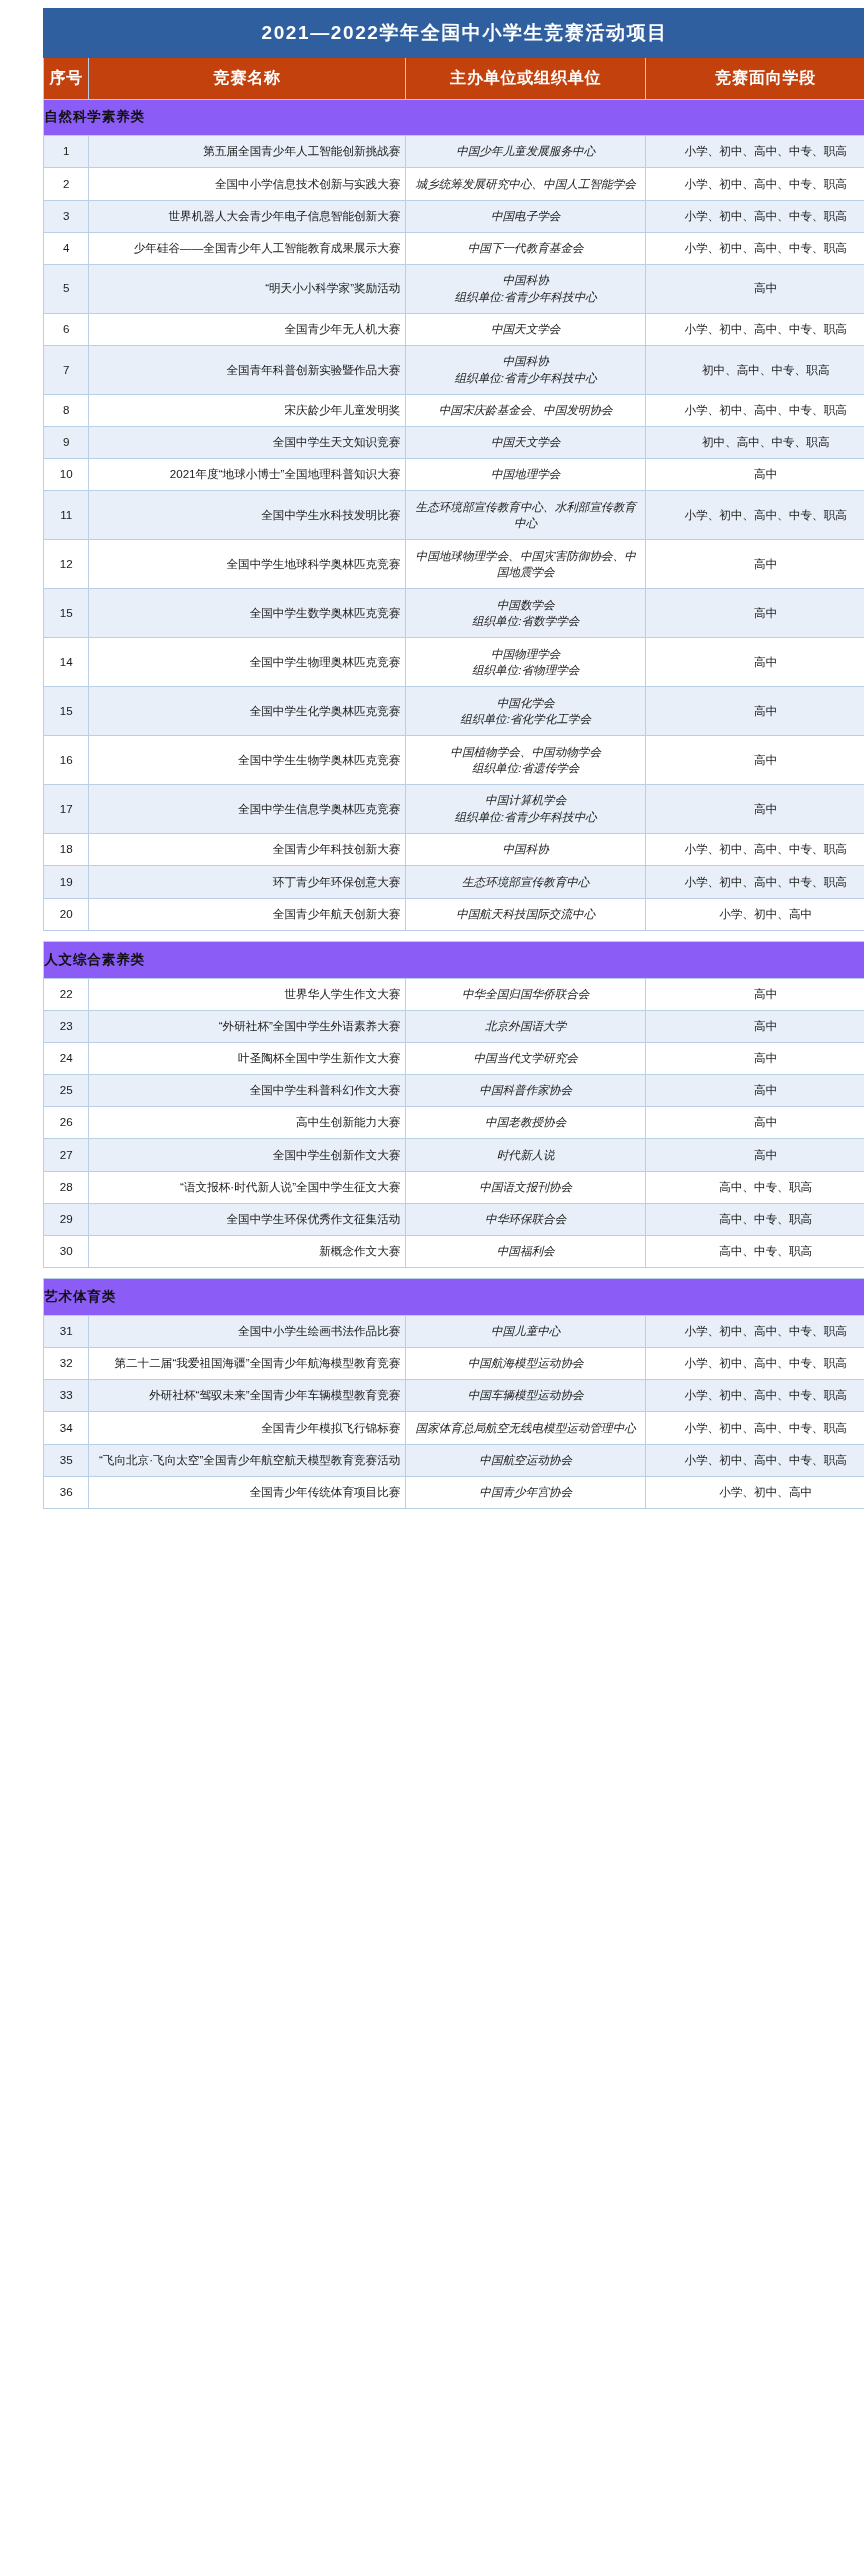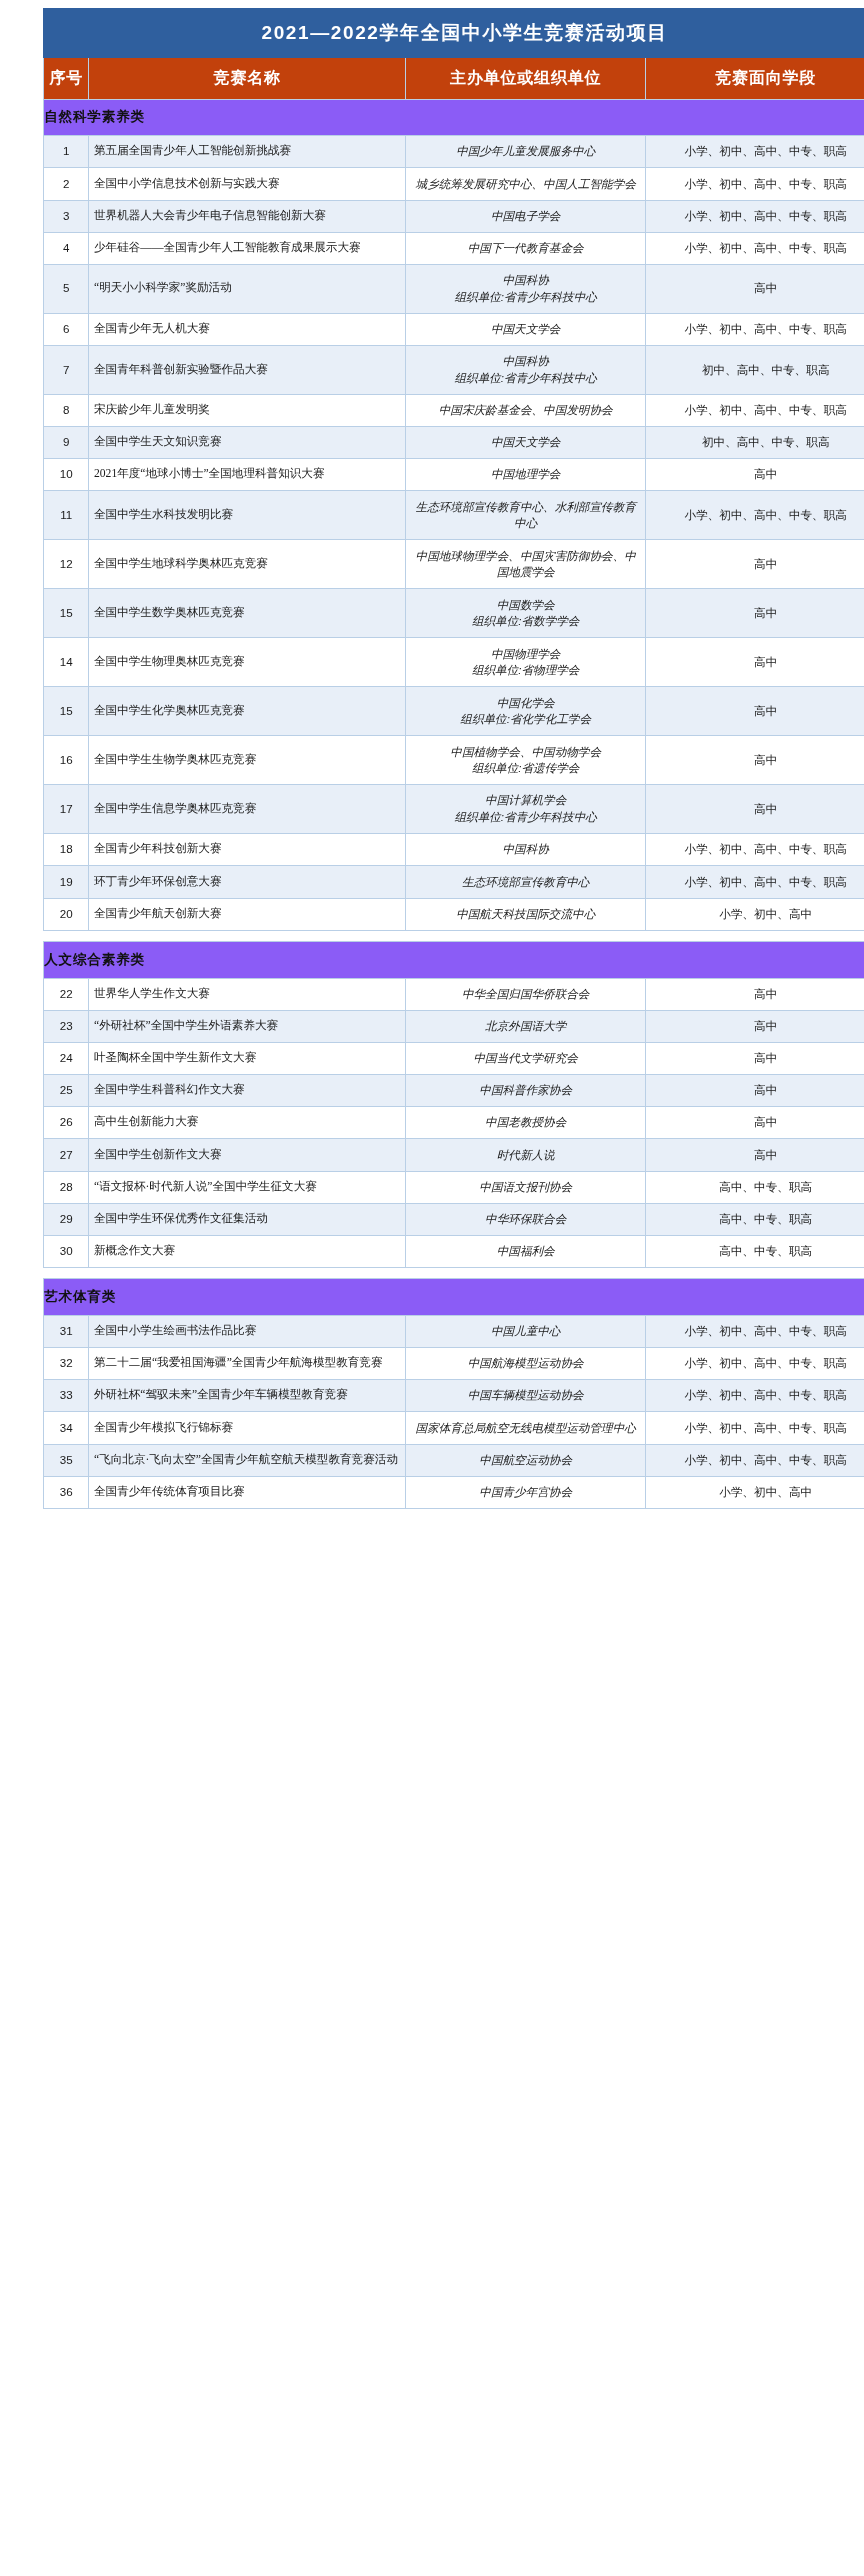--- a/index.html
+++ b/index.html
@@ -60,21 +60,21 @@
     padding: 0;
   }
   td.cell {
     border: 0.8px solid #b9cfe6;
     font-size: 11.6px;
     line-height: 1.45;
     padding: 7.2px 4.8px;
     vertical-align: middle;
   }
   td.c-no { text-align: center; width: 45px; }
-  td.c-name { text-align: left; width: 317px; font-family: Liberation Serif, serif; }
+  td.c-name { text-align: right; width: 317px; }
   td.c-org { text-align: center; width: 240px; font-style: italic; }
   td.c-stage { text-align: center; width: 240px; }
   tr.odd td.cell { background: #e8eff8; }
   tr.even td.cell { background: #ffffff; }
   .col-no { width: 45px; }
   .col-name { width: 317px; }
   .col-org { width: 240px; }
   .col-stage { width: 240px; }
 </style>
 </head>

